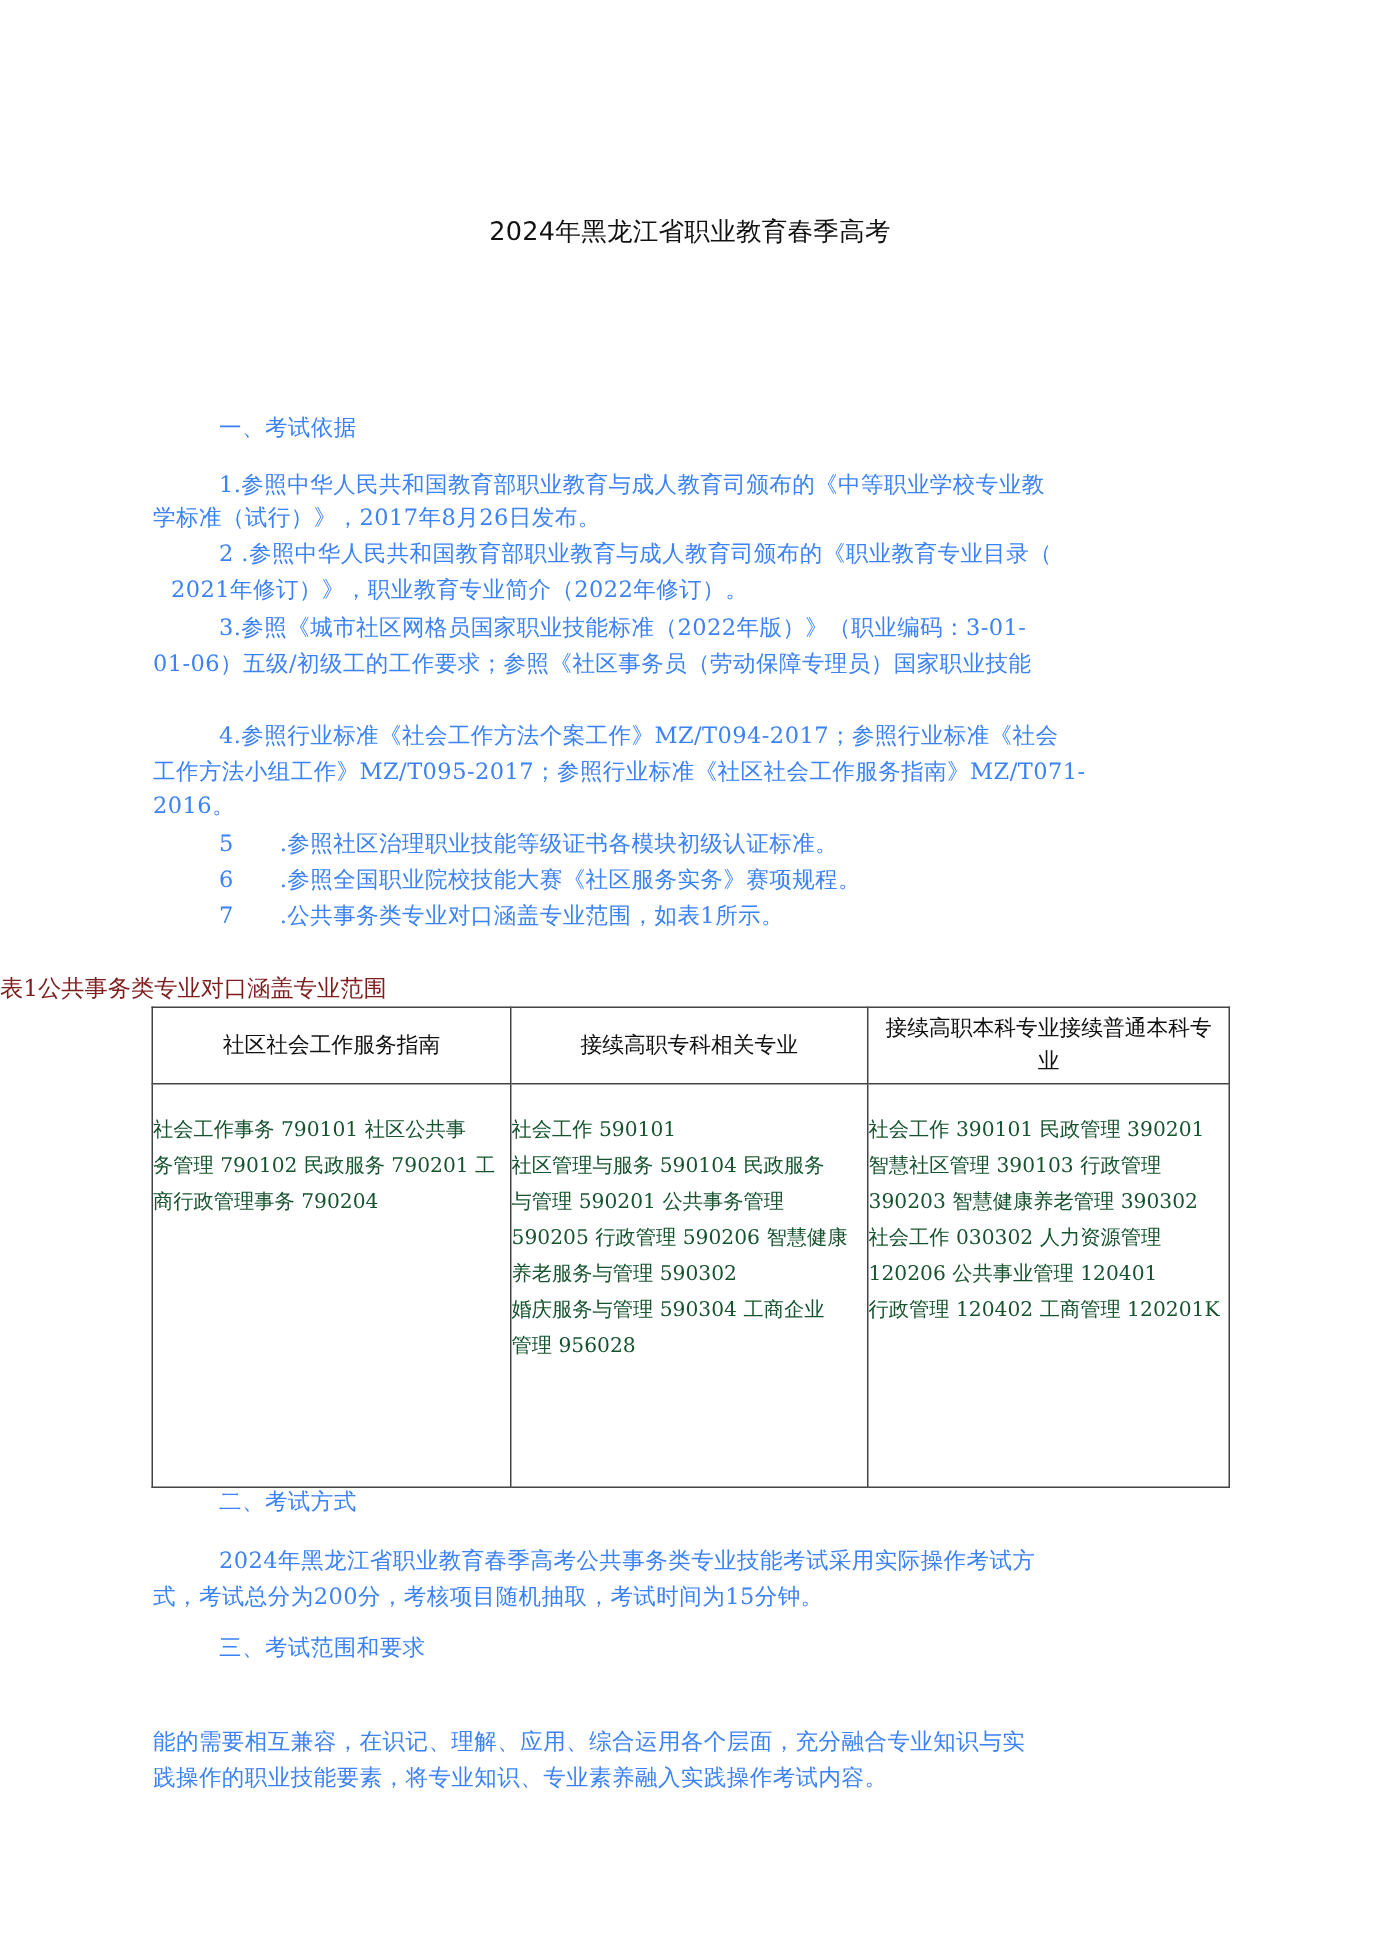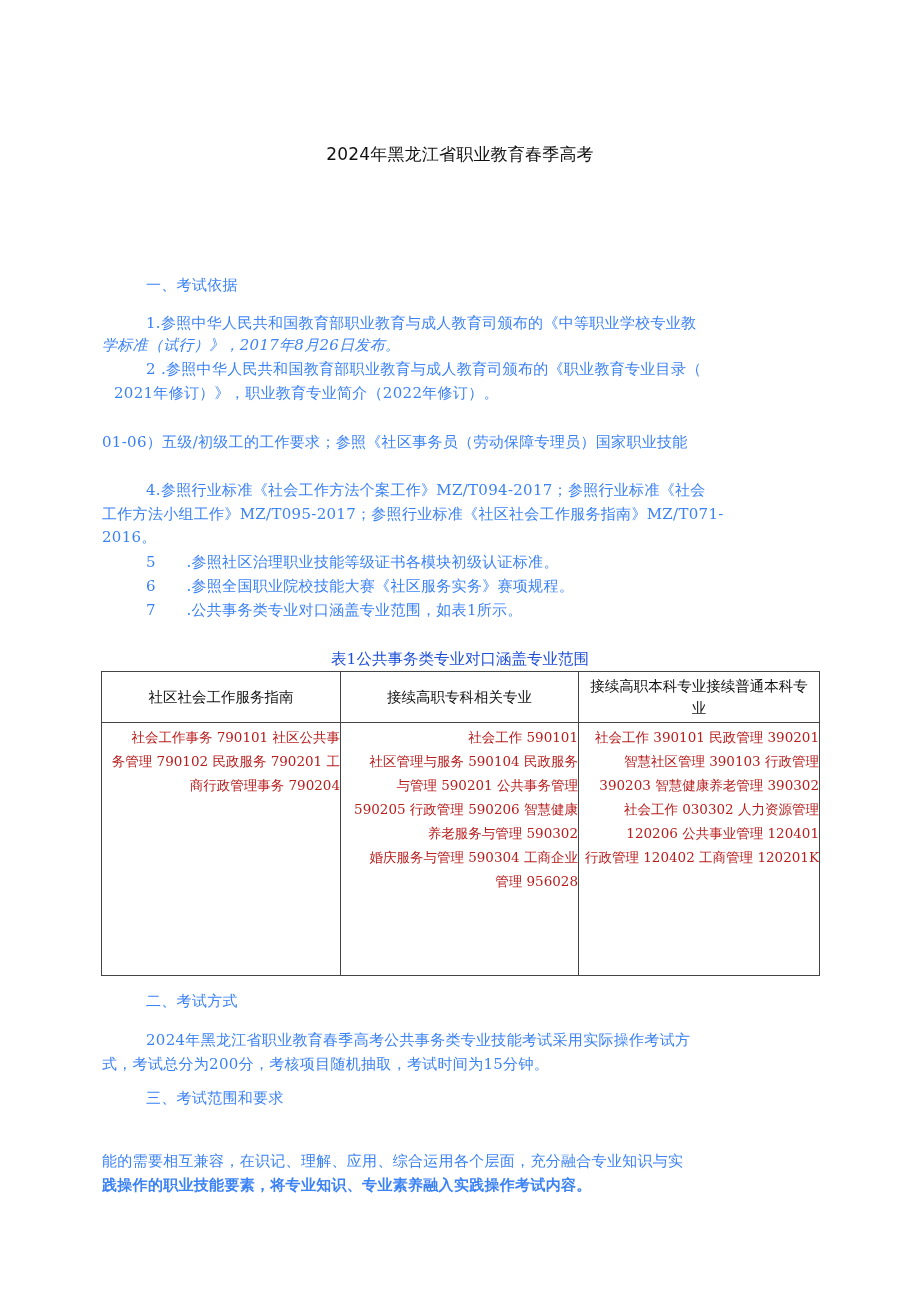--- a/index.html
+++ b/index.html
@@ -7,44 +7,45 @@
          font-family: "DejaVu Serif", "Liberation Serif", serif; color: #1a1a1a; }
   .page { position: absolute; left: 0; top: 12px; width: 752px; height: 1301px; }
   .title { position: absolute; left: 0; width: 920px; text-align: center;
            font-family: "DejaVu Sans", "Liberation Sans", sans-serif;
            font-size: 17px; letter-spacing: 0.2px; color: #111; }
   .t1 { top: 131px; }
   .t2 { top: 188px; }
   .line { position: absolute; left: 102px; width: 720px; font-size: 15px;
           line-height: 22px; white-space: nowrap; color: #3b82f6; letter-spacing: 0.3px; }
   .ind { padding-left: 44px; }
-  .caption { position: absolute; left: 0; width: 920px; text-align: center;
-             top: 637px; font-size: 15.5px; color: #1d4ed8; }
+  .caption { position: absolute; left: 0; width: 920px; 
+             top: 637px; font-size: 15.5px; color: #7f1d1d; }
   table.tbl { position: absolute; left: 101px; top: 659px; width: 718px;
               border-collapse: collapse; table-layout: fixed; }
   table.tbl td, table.tbl th { border: 1px solid #444; vertical-align: top; padding: 0; }
   table.tbl th { height: 50px; font-weight: normal; vertical-align: middle;
                  font-family: "DejaVu Sans", "Liberation Sans", sans-serif;
                  font-size: 14.5px; text-align: center; line-height: 22px; color: #111; }
-  table.tbl td { height: 250px; font-size: 13.5px; line-height: 24px; text-align: right;
-                 padding-top: 2px; color: #b91c1c; }
+  table.tbl td { height: 250px; font-size: 13.5px; line-height: 24px; text-align: left;
+                 padding-top: 18px; color: #14532d; }
   .cell-line { display: block; white-space: nowrap; }
 </style>
 </head>
 <body>
 
 <div class="page">
 
   <div class="title t1">2024年黑龙江省职业教育春季高考</div>
 
   <div class="line ind" style="top:262px;">一、考试依据</div>
   <div class="line ind" style="top:300px;">1.参照中华人民共和国教育部职业教育与成人教育司颁布的《中等职业学校专业教</div>
-  <div class="line" style="top:322px;font-style:italic;">学标准（试行）》，2017年8月26日发布。</div>
+  <div class="line" style="top:322px;">学标准（试行）》，2017年8月26日发布。</div>
   <div class="line ind" style="top:346px;">2 .参照中华人民共和国教育部职业教育与成人教育司颁布的《职业教育专业目录（</div>
   <div class="line" style="top:370px; padding-left:12px;">2021年修订）》，职业教育专业简介（2022年修订）。</div>
+  <div class="line ind" style="top:395px;">3.参照《城市社区网格员国家职业技能标准（2022年版）》（职业编码：3-01-</div>
   <div class="line" style="top:419px;">01-06）五级/初级工的工作要求；参照《社区事务员（劳动保障专理员）国家职业技能</div>
   <div class="line ind" style="top:467px;">4.参照行业标准《社会工作方法个案工作》MZ/T094-2017；参照行业标准《社会</div>
   <div class="line" style="top:491px;">工作方法小组工作》MZ/T095-2017；参照行业标准《社区社会工作服务指南》MZ/T071-</div>
   <div class="line" style="top:514px;">2016。</div>
   <div class="line ind" style="top:539px;">5　　.参照社区治理职业技能等级证书各模块初级认证标准。</div>
   <div class="line ind" style="top:563px;">6　　.参照全国职业院校技能大赛《社区服务实务》赛项规程。</div>
   <div class="line ind" style="top:587px;">7　　.公共事务类专业对口涵盖专业范围，如表1所示。</div>
 
   <div class="caption">表1公共事务类专业对口涵盖专业范围</div>
   <table class="tbl">
@@ -88,15 +89,15 @@
     </tr>
   </tbody>
     </table>
 
   <div class="line ind" style="top:978px;">二、考试方式</div>
   <div class="line ind" style="top:1017px;">2024年黑龙江省职业教育春季高考公共事务类专业技能考试采用实际操作考试方</div>
   <div class="line" style="top:1041px;">式，考试总分为200分，考核项目随机抽取，考试时间为15分钟。</div>
 
   <div class="line ind" style="top:1075px;">三、考试范围和要求</div>
   <div class="line" style="top:1138px;">能的需要相互兼容，在识记、理解、应用、综合运用各个层面，充分融合专业知识与实</div>
-  <div class="line" style="top:1162px;font-weight:bold;">践操作的职业技能要素，将专业知识、专业素养融入实践操作考试内容。</div>
+  <div class="line" style="top:1162px;">践操作的职业技能要素，将专业知识、专业素养融入实践操作考试内容。</div>
 
 </div>
 
 </body></html>

